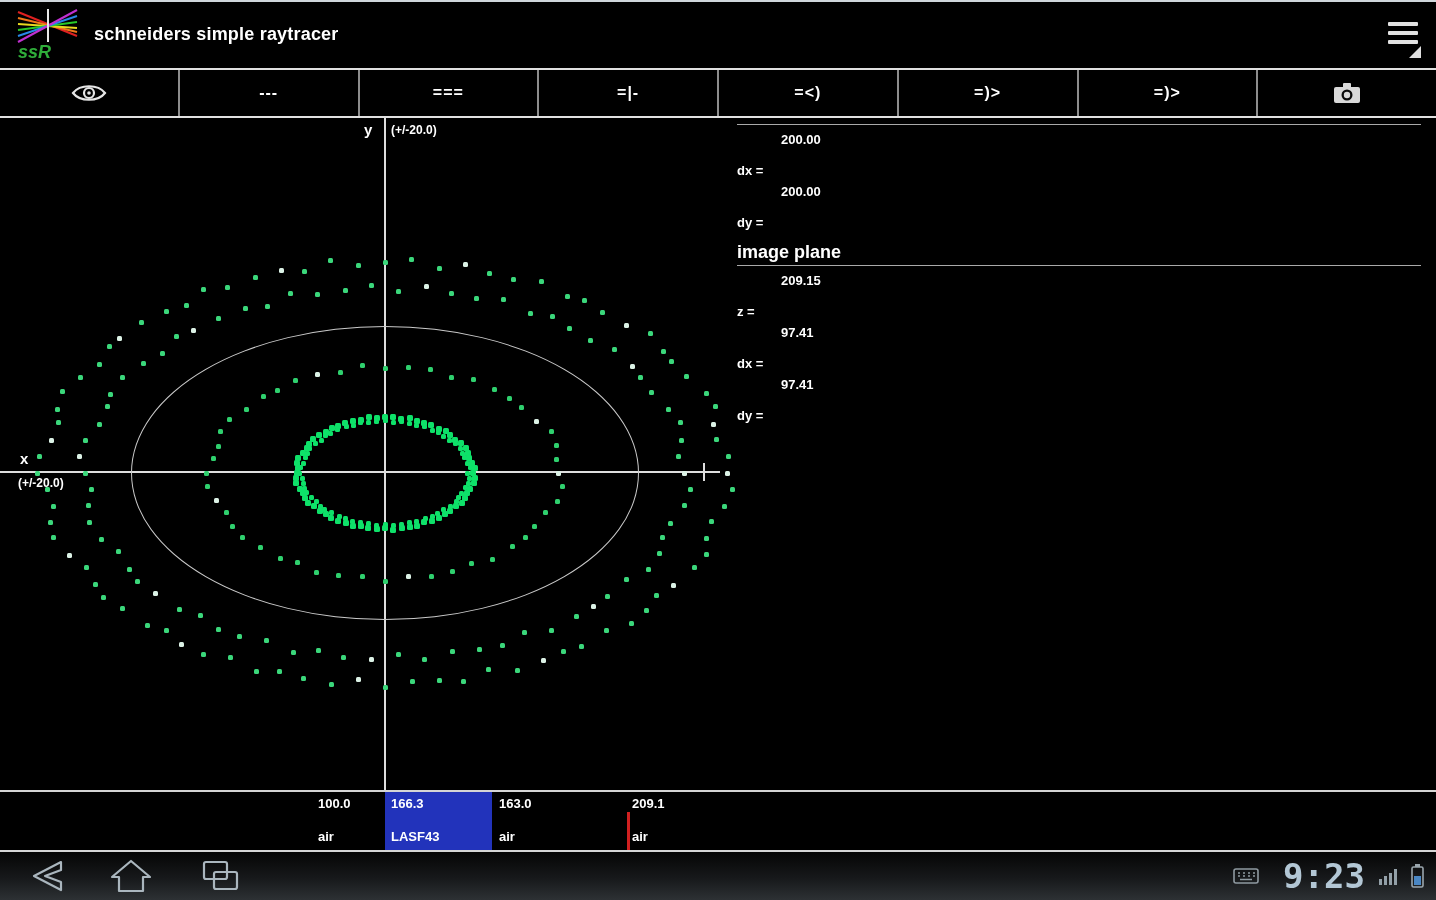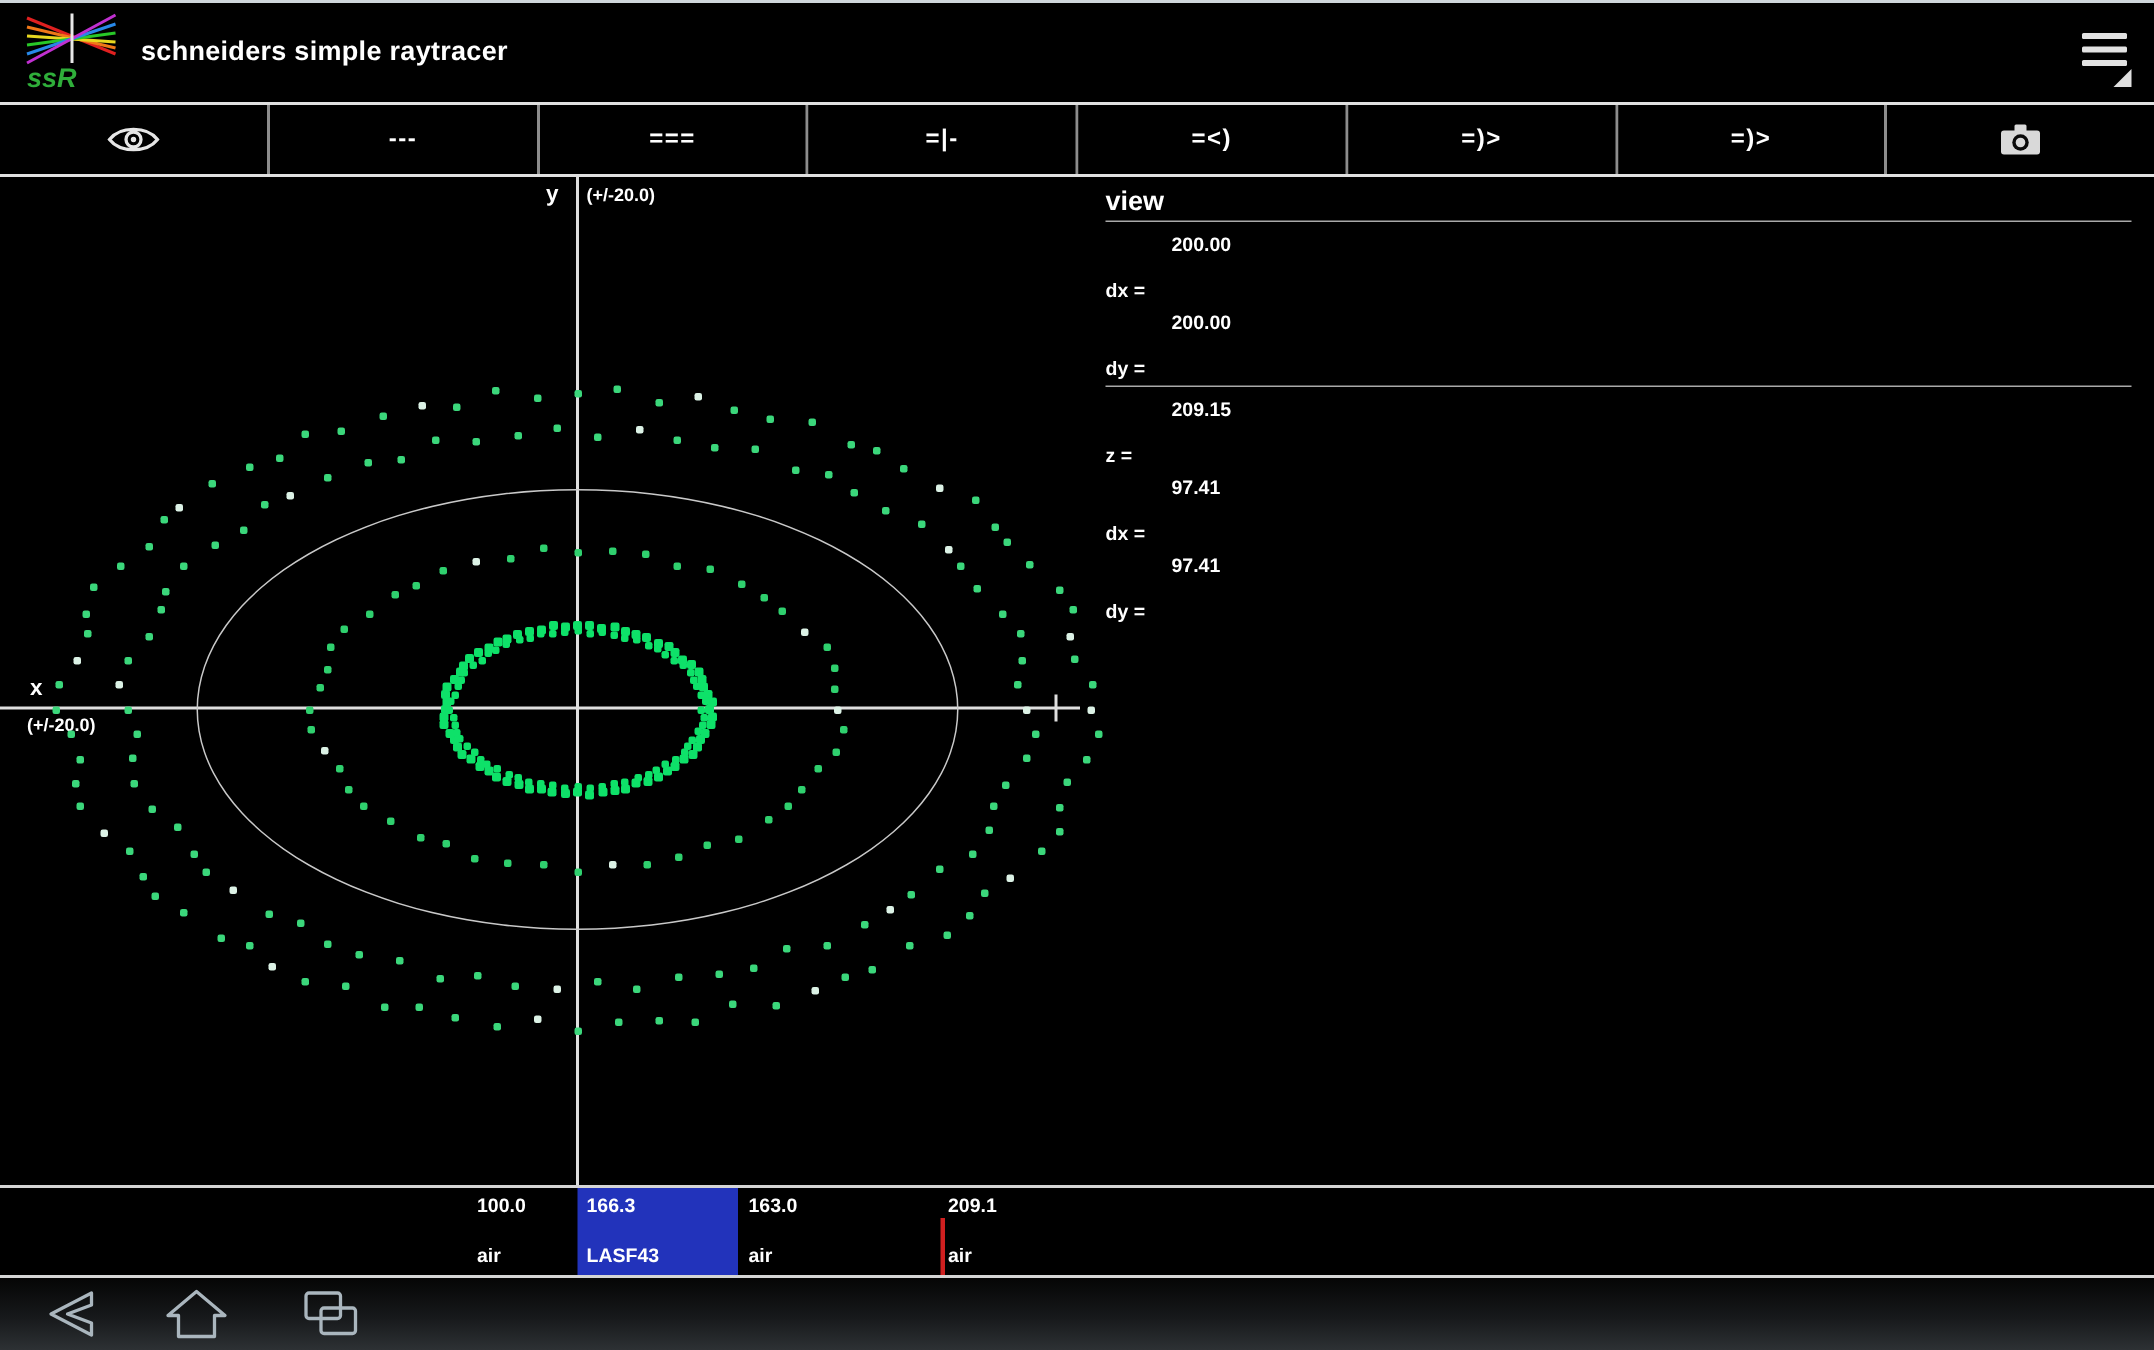--- a/index.html
+++ b/index.html
@@ -464,31 +464,31 @@
         <div class="dot" style="left: 446.5px; top: 319.9px; width: 5px; height: 5px; background: rgb(14, 225, 105);"></div>
         <div class="dot" style="left: 452.9px; top: 323.1px; width: 5px; height: 5px; background: rgb(14, 225, 105);"></div>
         <div class="dot" style="left: 457.8px; top: 328.3px; width: 5px; height: 5px; background: rgb(14, 225, 105);"></div>
         <div class="dot" style="left: 459.8px; top: 332.5px; width: 5px; height: 5px; background: rgb(14, 225, 105);"></div>
         <div class="dot" style="left: 461.5px; top: 337.3px; width: 5px; height: 5px; background: rgb(14, 225, 105);"></div>
         <div class="dot" style="left: 464.8px; top: 342.5px; width: 5px; height: 5px; background: rgb(14, 225, 105);"></div>
         <div class="dot" style="left: 467.6px; top: 347.3px; width: 5px; height: 5px; background: rgb(14, 225, 105);"></div>
       </div>
 
     <aside class="info">
-      <div class="info-title">view</div>
       <div class="info-rule"></div>
       <div class="info-row">
         <span class="lab">dx =</span>
         <span class="val">200.00</span>
       </div>
       <div class="info-row">
         <span class="lab">dy =</span>
         <span class="val">200.00</span>
       </div>
 
+      <div class="info-title second">image plane</div>
       <div class="info-rule"></div>
       <div class="info-row">
         <span class="lab">z =</span>
         <span class="val">209.15</span>
       </div>
       <div class="info-row">
         <span class="lab">dx =</span>
         <span class="val">97.41</span>
       </div>
       <div class="info-row">
@@ -529,14 +529,32 @@
       <svg width="42" height="36" viewBox="0 0 42 36" fill="none" stroke="#aab6be" stroke-width="2.2" stroke-linejoin="round">
         <path d="M21 3 L40 19 L33 19 L33 33 L9 33 L9 19 L2 19 Z"></path>
       </svg>
     </div>
     <div class="nav-btn nav-recents">
       <svg width="40" height="34" viewBox="0 0 40 34" fill="none" stroke="#aab6be" stroke-width="2.2">
         <rect x="3" y="3" width="23" height="17" rx="2"></rect>
         <rect x="13" y="13" width="23" height="17" rx="2"></rect>
       </svg>
     </div>
+    <div class="status">
+      <svg width="26" height="16" viewBox="0 0 26 16" fill="none" stroke="#8f9aa1" stroke-width="1.6">
+        <rect x="1" y="1" width="24" height="14" rx="2"></rect>
+        <path d="M5 5h2 M10 5h2 M15 5h2 M20 5h2 M5 8h2 M10 8h2 M15 8h2 M20 8h2 M7 11.5h12"></path>
+      </svg>
+      <div class="clock">9:23</div>
+      <svg width="18" height="17" viewBox="0 0 18 17" fill="#93a0a8">
+        <rect x="0" y="11" width="3" height="6"></rect>
+        <rect x="5" y="8" width="3" height="9"></rect>
+        <rect x="10" y="5" width="3" height="12"></rect>
+        <rect x="15" y="1" width="3" height="16"></rect>
+      </svg>
+      <svg width="13" height="24" viewBox="0 0 13 24">
+        <rect x="4" y="0" width="5" height="3" fill="#9aa6ad"></rect>
+        <rect x="1" y="3" width="11" height="20" rx="1.5" fill="none" stroke="#9aa6ad" stroke-width="1.6"></rect>
+        <rect x="3" y="12" width="7" height="9" fill="#4a87c4"></rect>
+      </svg>
+    </div>
   </footer>
 </div>
 
 </body></html>

